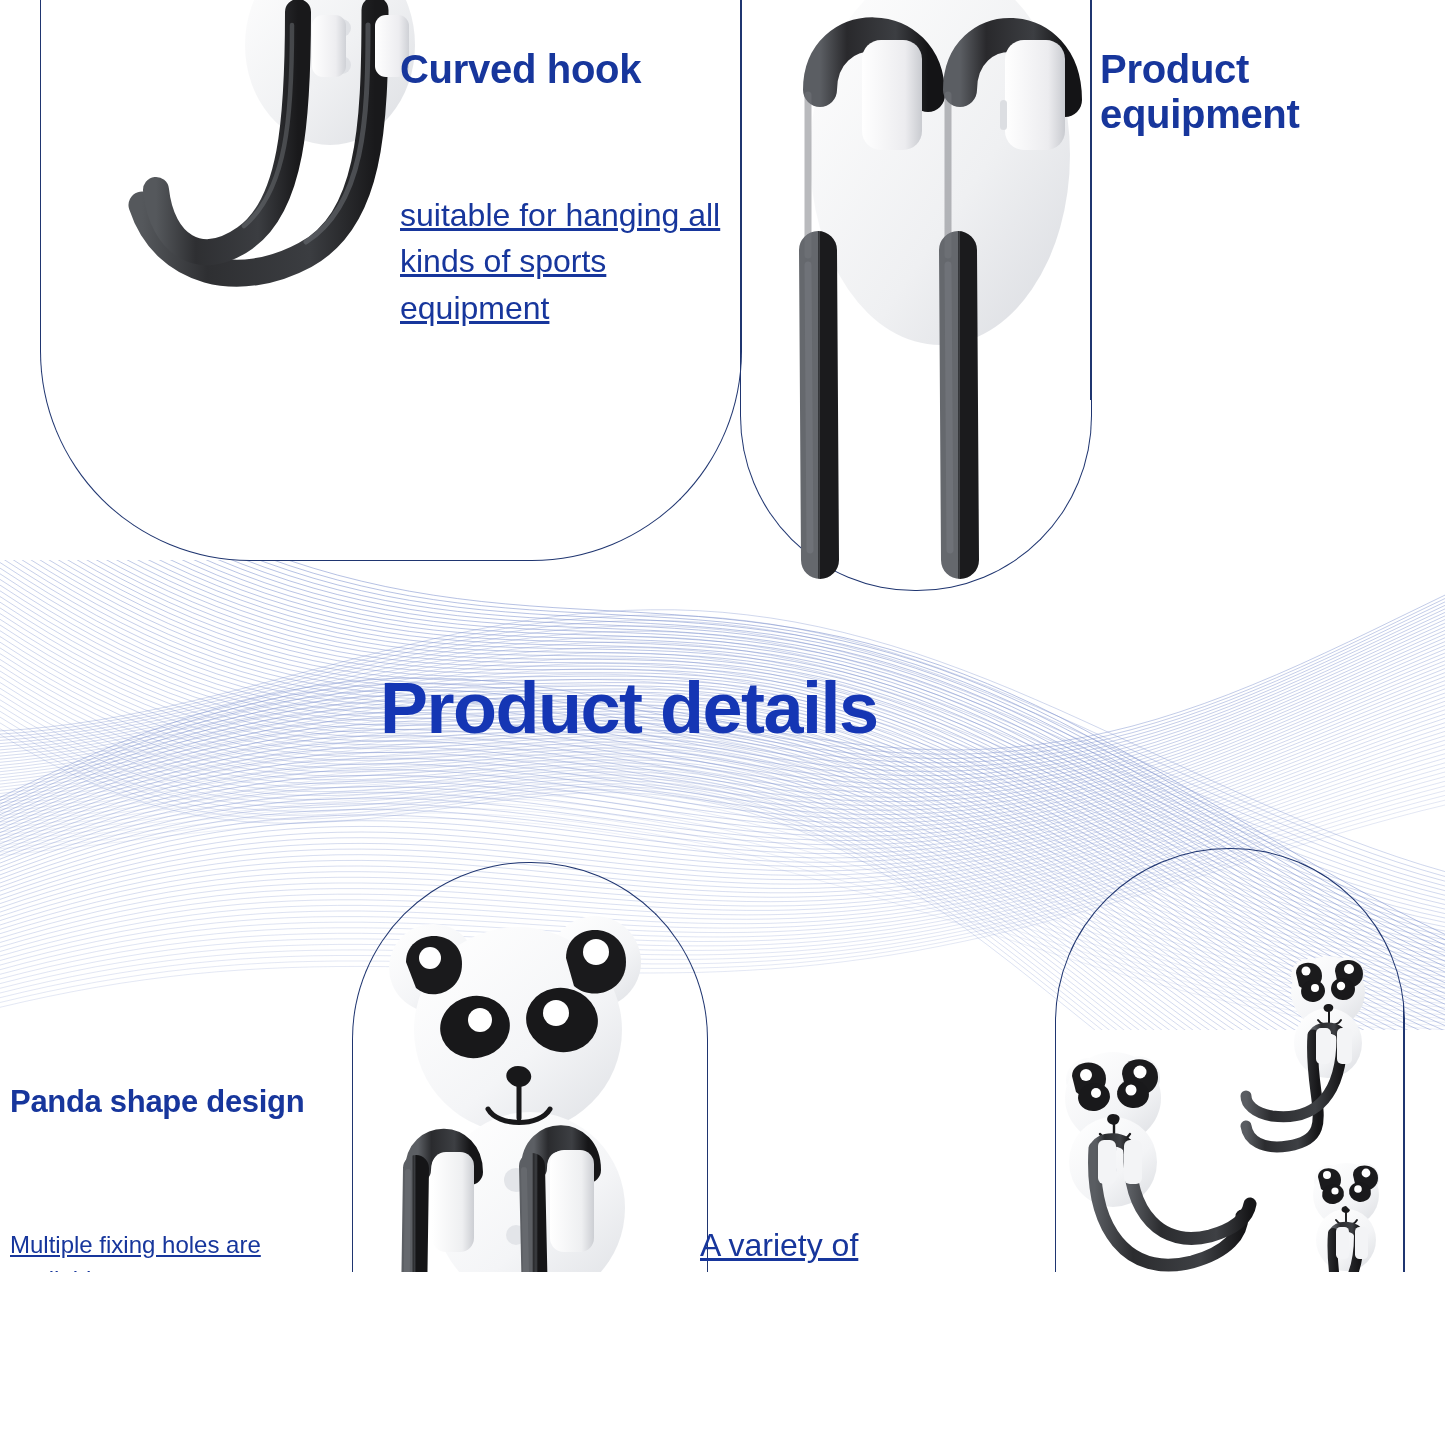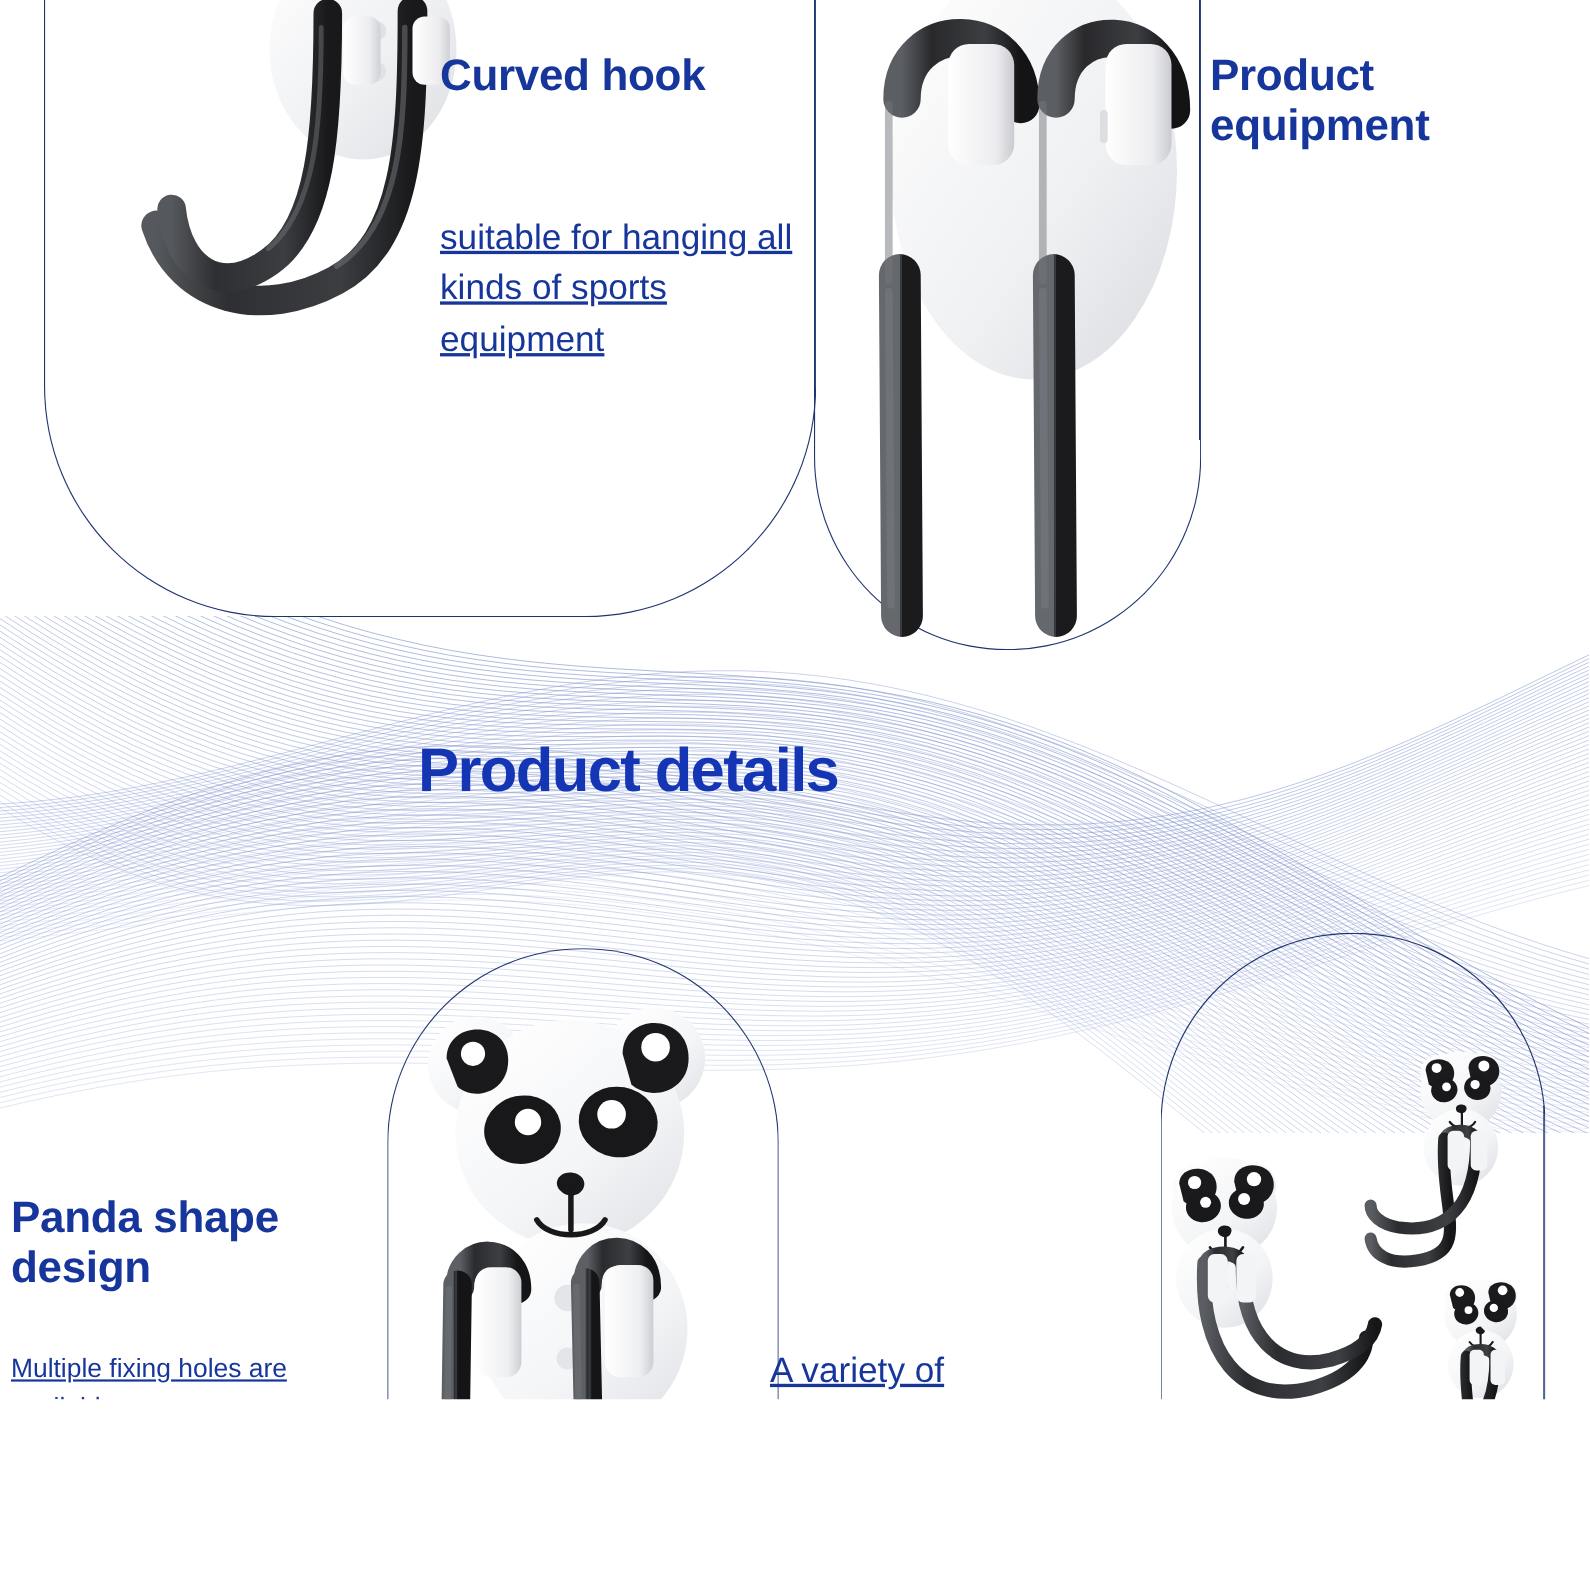--- a/index.html
+++ b/index.html
@@ -23,27 +23,27 @@
   .tx{position:absolute;color:#17369c;}
   .head{font-weight:bold;line-height:1.12;letter-spacing:-0.3px;}
   .body{font-weight:normal;line-height:1.45;text-decoration:underline;}
 
   .t1-head{left:400px;top:47px;width:310px;font-size:40px;}
   .t1-body{left:400px;top:192px;width:340px;font-size:32px;}
 
   .t2-head{left:1100px;top:47px;width:290px;font-size:40px;}
   .t2-body{left:1100px;top:190px;width:305px;font-size:32px;}
 
-  .t3-head{left:10px;top:1085px;width:330px;font-size:40px;}
+  .t3-head{left:10px;top:1085px;width:330px;font-size:31px;}
   .t3-body{left:10px;top:1228px;width:340px;font-size:24px;}
 
   .t4-head{left:718px;top:1078px;width:330px;font-size:40px;}
   .t4-body{left:700px;top:1222px;width:300px;font-size:32px;}
 
-  #maintitle{position:absolute;left:380px;top:672px;width:720px;font-size:56px;font-weight:bold;
+  #maintitle{position:absolute;left:380px;top:672px;width:720px;font-size:72px;font-weight:bold;
              color:#1536b4;letter-spacing:-1.5px;line-height:1;white-space:nowrap;}
 
   
   .art{position:absolute;}
   #art-tl{left:30px;top:-10px;width:400px;height:420px;}
   #art-tr{left:760px;top:-40px;width:340px;height:620px;}
   #art-panda{left:370px;top:880px;width:330px;height:565px;}
   #art-spec{left:1050px;top:940px;width:370px;height:500px;}
 </style>
 </head>

